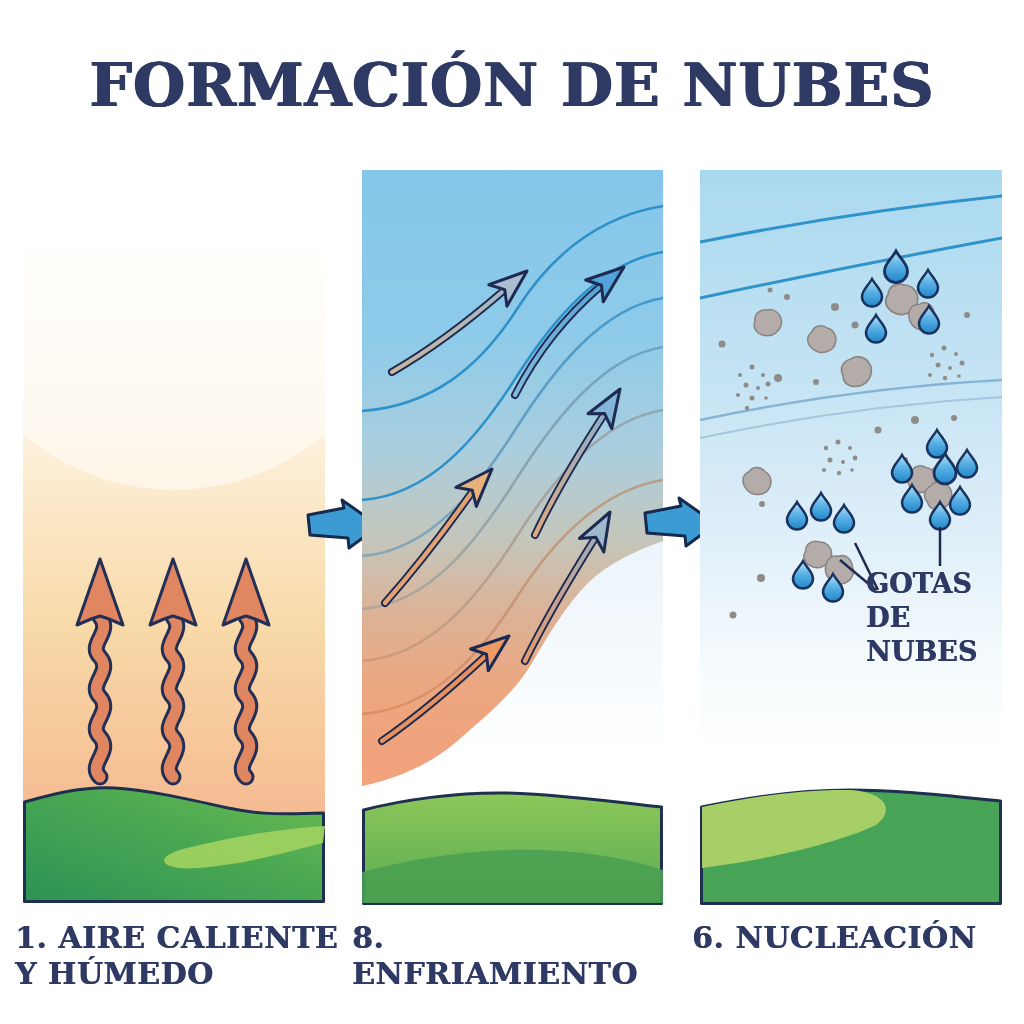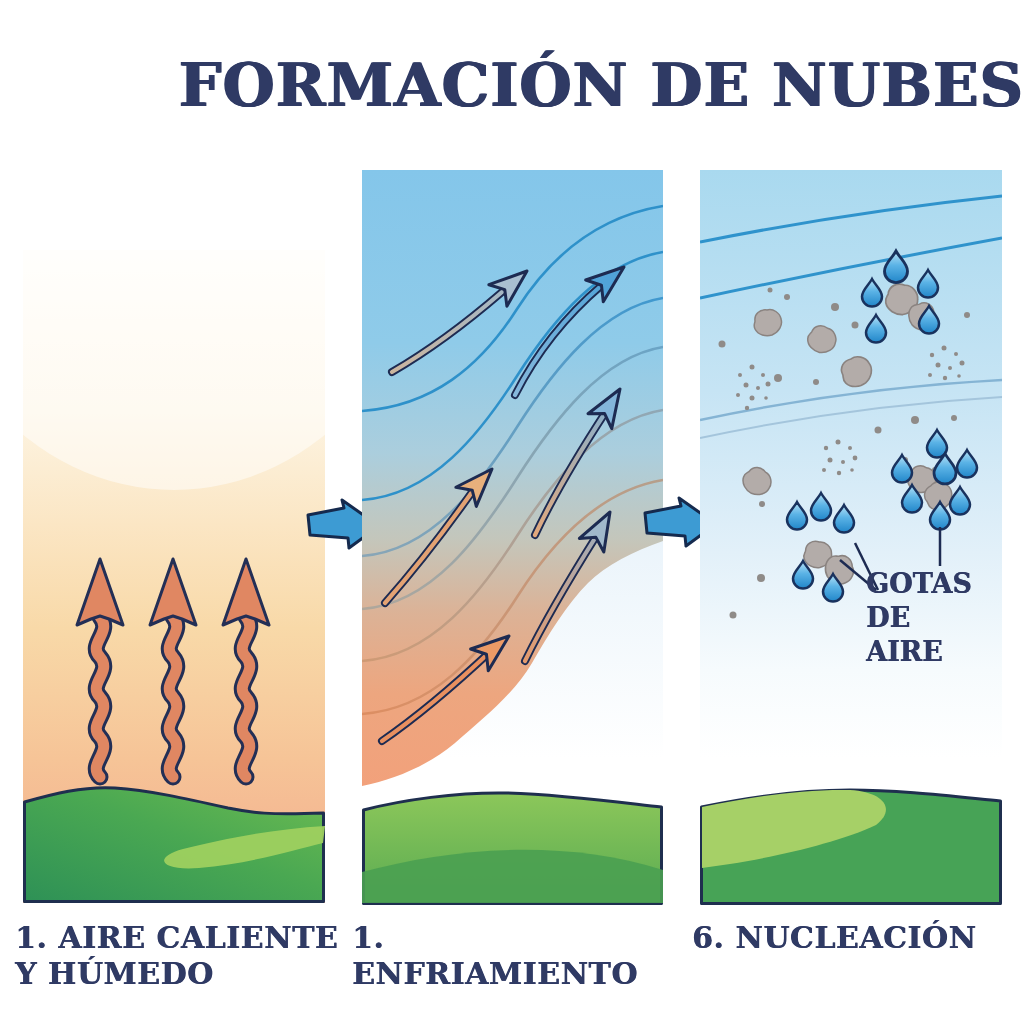--- a/index.html
+++ b/index.html
@@ -1,21 +1,21 @@
 <!DOCTYPE html>
 <html><head>
 <meta charset="utf-8">
 <style>
   html,body{margin:0;padding:0;}
   body{
     width:1024px;height:1024px;position:relative;background:#ffffff;
     font-family:"DejaVu Serif","Liberation Serif",serif;overflow:hidden;
   }
   .title{
-    position:absolute;left:0;top:50px;width:1024px;text-align:right;
+    position:absolute;left:0;top:50px;width:1024px;text-align:center;
     font-size:60px;font-weight:bold;color:#2f3a64;letter-spacing:1px;
     text-shadow:0.8px 0 #2f3a64,-0.8px 0 #2f3a64;
   }
   .panel{position:absolute;}
   .caption{
     position:absolute;text-align:left;color:#2f3a64;font-weight:bold;
     font-size:30px;line-height:36px;letter-spacing:0.5px;
     text-shadow:0.5px 0 #2f3a64;
   }
   .caption-1{left:15px;top:920px;width:330px;}
@@ -324,25 +324,25 @@
   </g>
 
   <g>
     <path d="M1.5,637 C45,628 100,620 150,620 C200,620 250,626 300.5,631 L300.5,733.5 L1.5,733.5 Z" fill="#47a356" stroke="#1f2f4f" stroke-width="3" stroke-linejoin="round"></path>
     <path d="M2,637 C45,628 100,619 150,620 C185,622 196,640 176,655 C140,672 80,686 30,694 L2,698 Z" fill="#a6d067"></path>
   </g>
 </svg>
 
 <div class="gotas-label">
   <span>GOTAS DE</span><br>
-  <span>AIRE</span>
+  <span>NUBES</span>
 </div>
 
 <div class="caption caption-1">
   <span>1. AIRE CALIENTE</span><br>
   <span>Y HÚMEDO</span>
 </div>
 <div class="caption caption-2">
-  <span>1. ENFRIAMIENTO</span>
+  <span>8. ENFRIAMIENTO</span>
 </div>
 <div class="caption caption-3">
   <span>6. NUCLEACIÓN</span>
 </div>
 
 </body></html>

